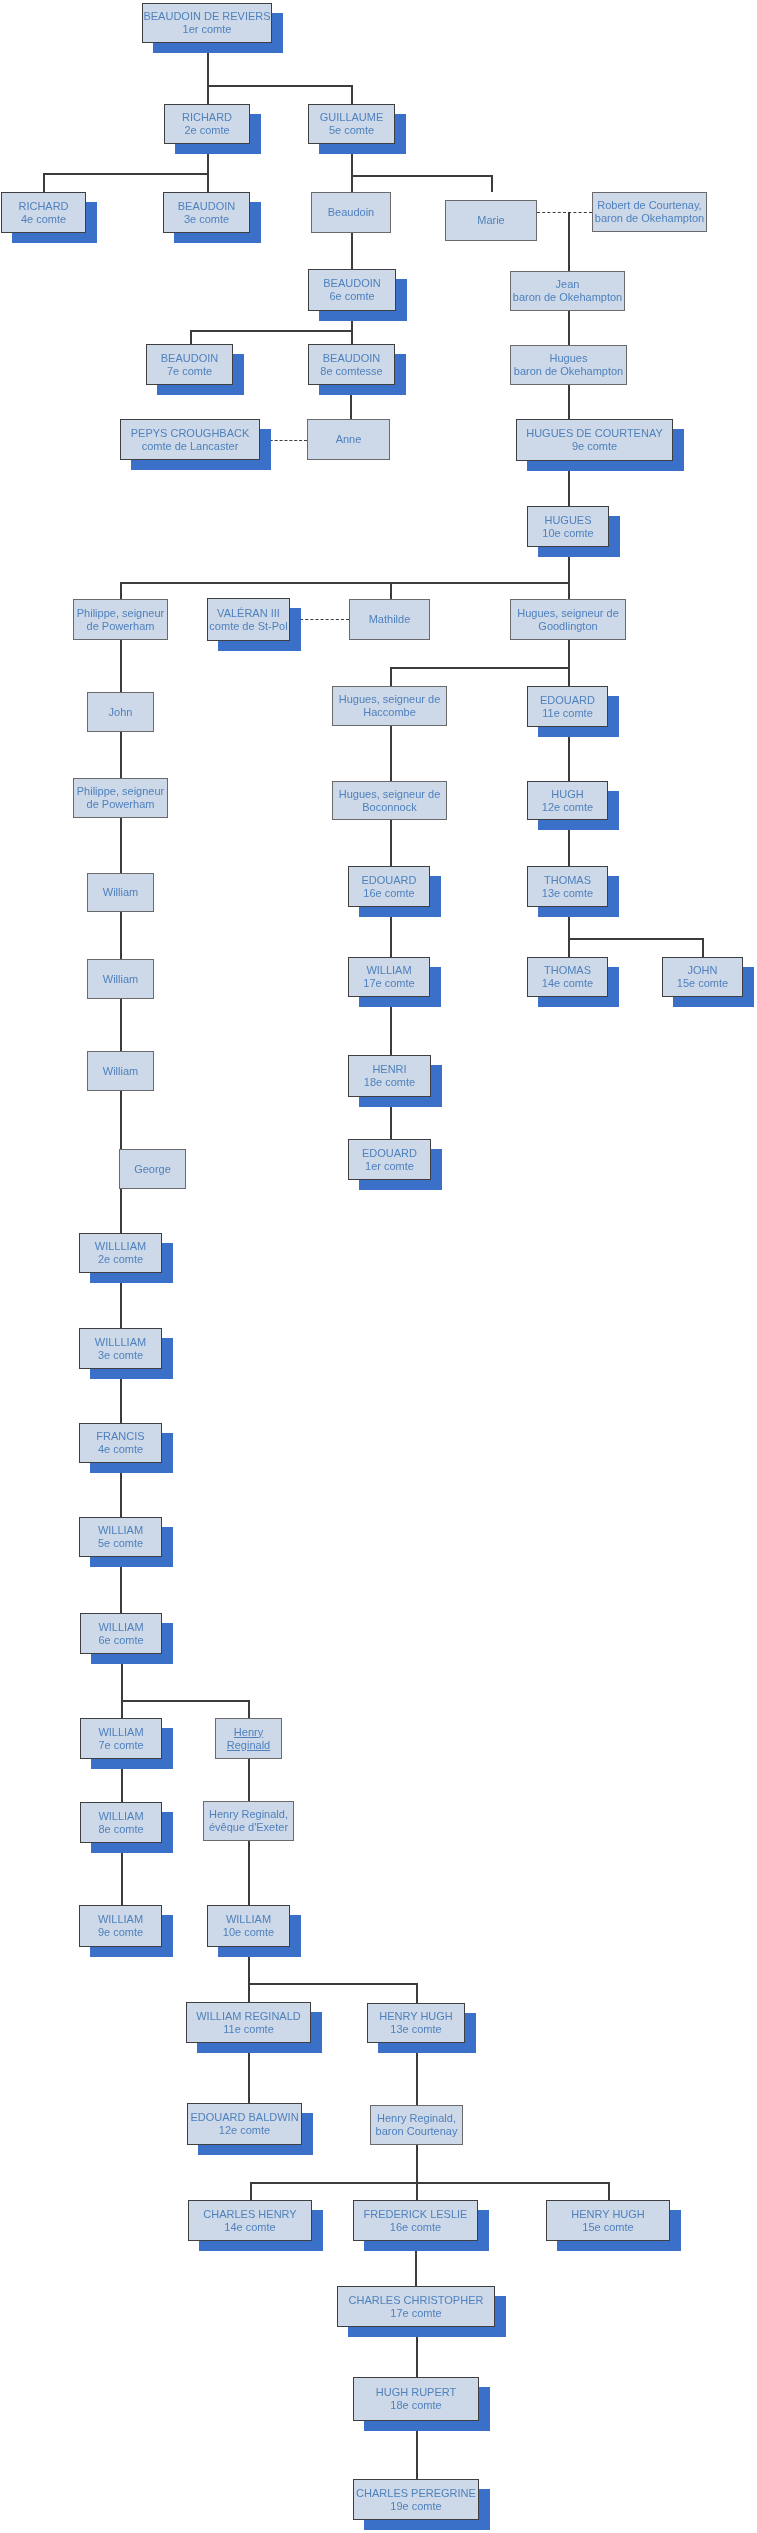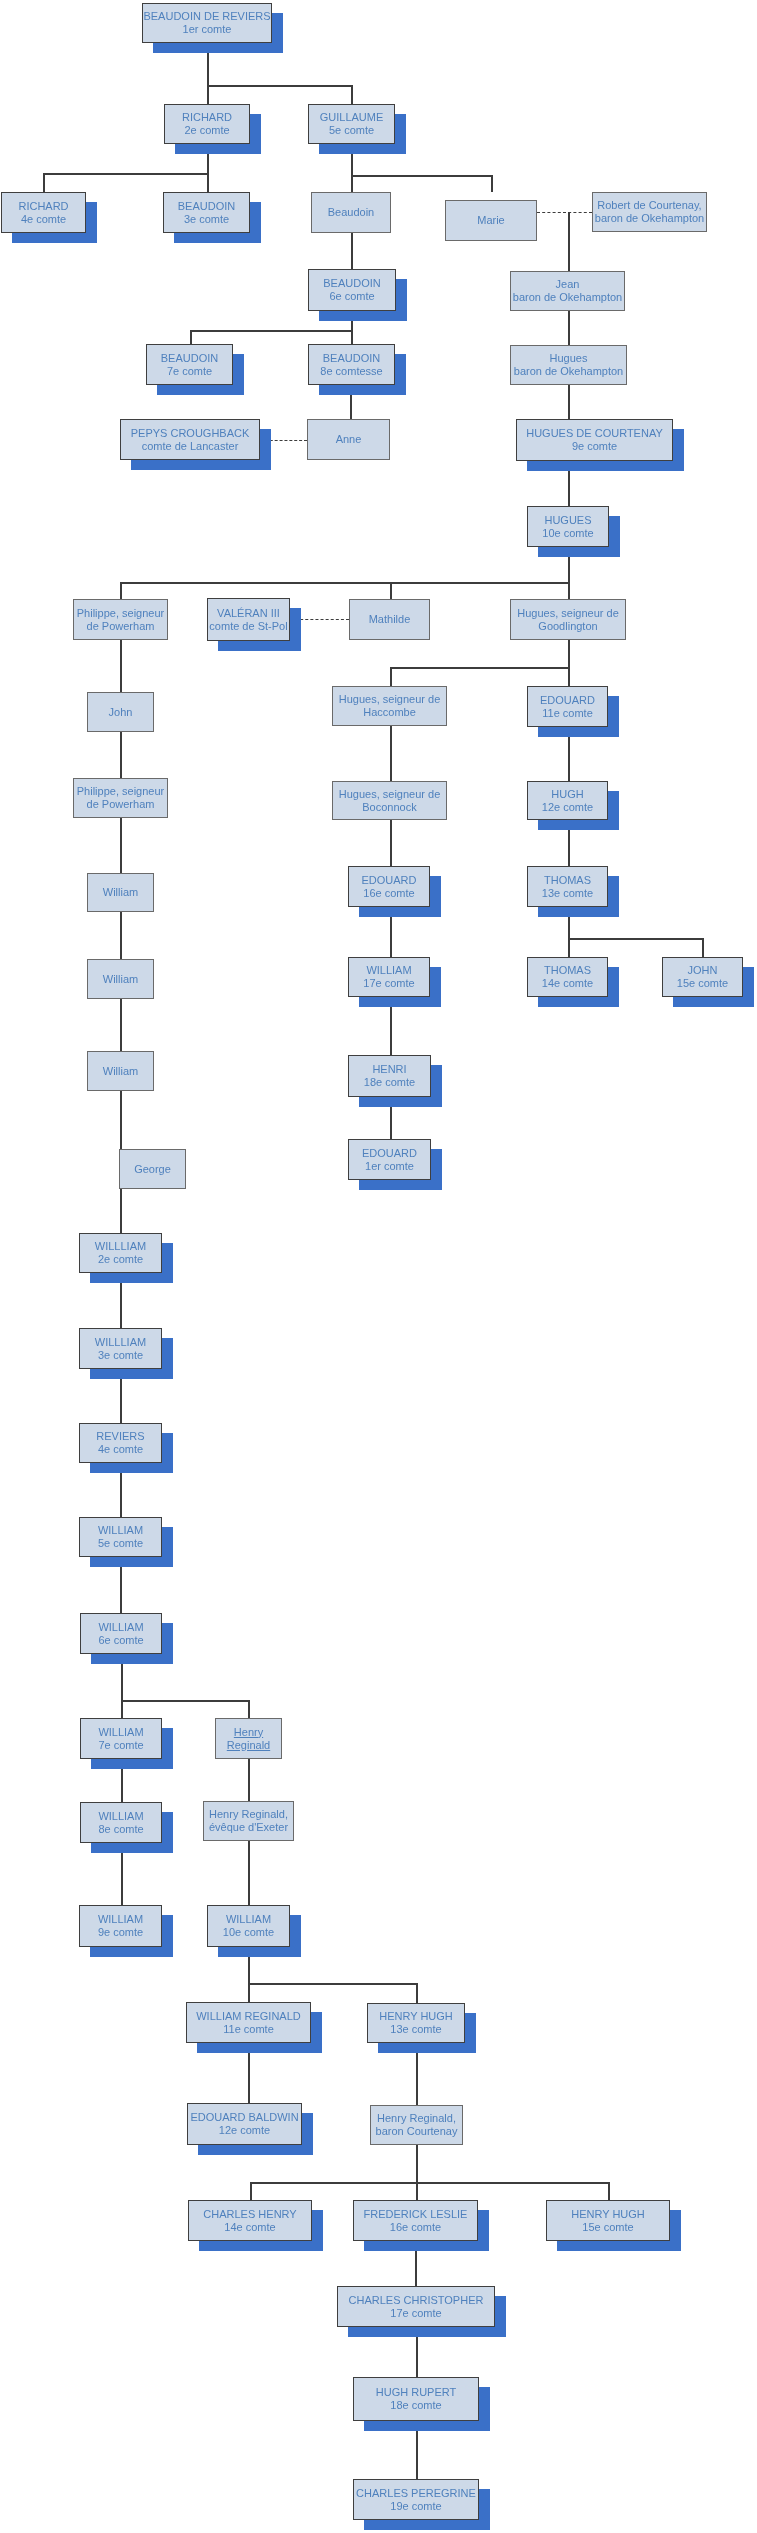--- a/index.html
+++ b/index.html
@@ -265,21 +265,21 @@
     </div>
     <div class="node shadow" style="left: 79px; top: 1233px; width: 83px; height: 40px;">
       <span>WILLLIAM</span>
       <span>2e comte</span>
     </div>
     <div class="node shadow" style="left: 79px; top: 1328px; width: 83px; height: 41px;">
       <span>WILLLIAM</span>
       <span>3e comte</span>
     </div>
     <div class="node shadow" style="left: 79px; top: 1423px; width: 83px; height: 40px;">
-      <span>REVIERS</span>
+      <span>FRANCIS</span>
       <span>4e comte</span>
     </div>
     <div class="node shadow" style="left: 79px; top: 1517px; width: 83px; height: 40px;">
       <span>WILLIAM</span>
       <span>5e comte</span>
     </div>
     <div class="node shadow" style="left: 80px; top: 1613px; width: 82px; height: 41px;">
       <span>WILLIAM</span>
       <span>6e comte</span>
     </div>

